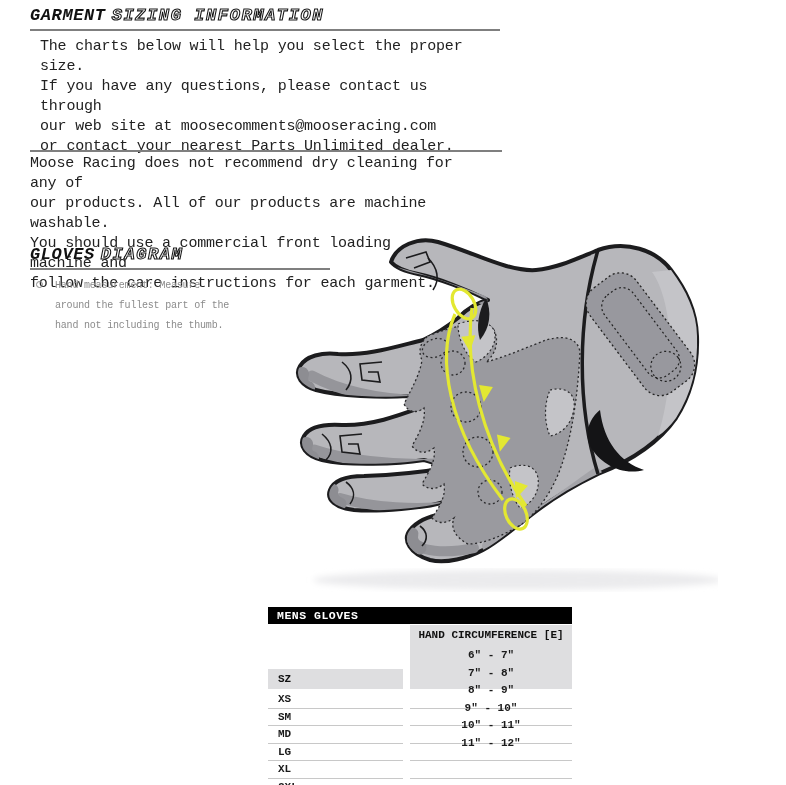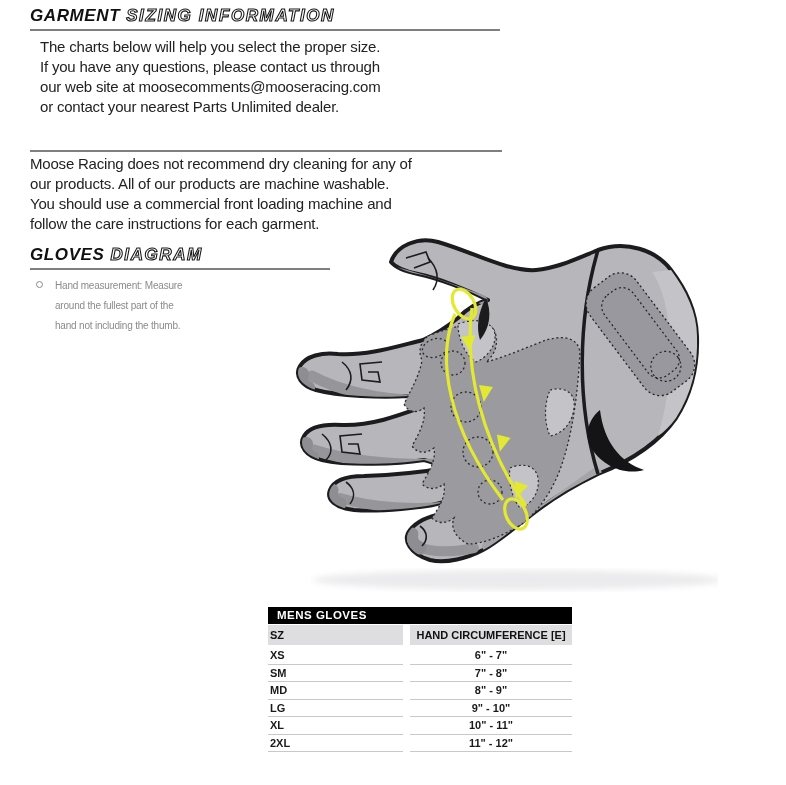--- a/index.html
+++ b/index.html
@@ -1,17 +1,17 @@
 <!DOCTYPE html>
 <html><head>
 <meta charset="utf-8">
 <style>
   html,body{margin:0;padding:0;background:#fff;}
   .page{position:relative;width:786px;height:785px;background:#ffffff;overflow:hidden;
-        font-family:Liberation Sans, sans-serif;color:#1d1d1f;}
+        font-family:Liberation Mono, monospace;color:#1d1d1f;}
   .abs{position:absolute;}
 
   
   .hdr{white-space:nowrap;font-style:italic;font-size:17px;line-height:20px;}
   .hdr .solid{font-weight:800;letter-spacing:.6px;color:#111;}
   .hdr .outline{font-weight:700;letter-spacing:1.6px;color:#fff;
                 -webkit-text-stroke:1.1px #161616;margin-left:6px;}
   .rule{height:2px;background:#7f7f7f;}
 
   
@@ -26,21 +26,21 @@
   
   .tbl{width:304px;font-weight:bold;}
   .t-bar{height:17px;line-height:17px;background:#000000;color:#fff;
          font-size:11.5px;letter-spacing:.5px;padding-left:9px;}
   .t-row{display:grid;grid-template-columns:135px 7px 1fr;}
   .t-head{margin-top:1px;height:20px;line-height:20px;font-size:11px;color:#111;}
   .t-head .c1,.t-head .c2{background:#dedee0;}
   .t-body{margin-top:2px;}
   .t-data{height:17.5px;line-height:16.5px;font-size:11px;color:#1a1a1a;}
   .t-data .c1,.t-data .c2{border-bottom:1px solid #c8c8c8;}
-  .c1{padding-left:2px;}
+  .c1{padding-left:10px;margin-top:44px;}
   .c2{text-align:center;}
 </style>
 </head>
 <body>
 
 <div class="page">
 
   <div class="abs hdr" style="left:30px;top:6px;">
     <span class="solid">GARMENT</span><span class="outline">SIZING INFORMATION</span>
   </div>

